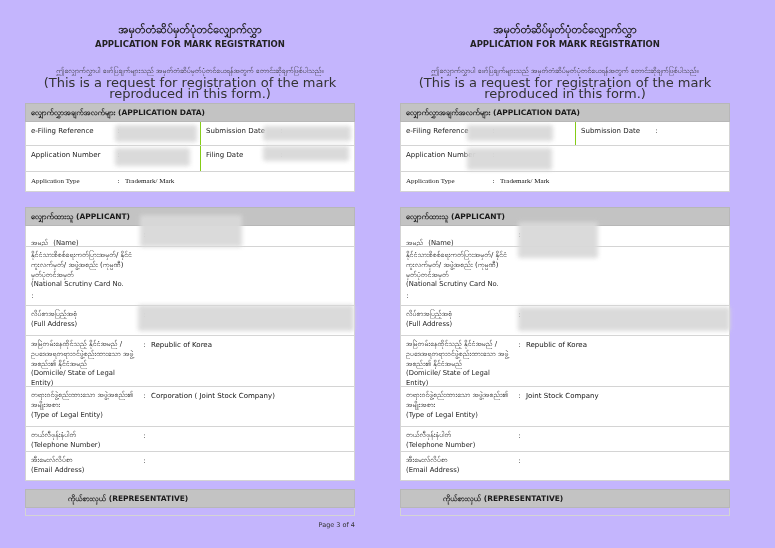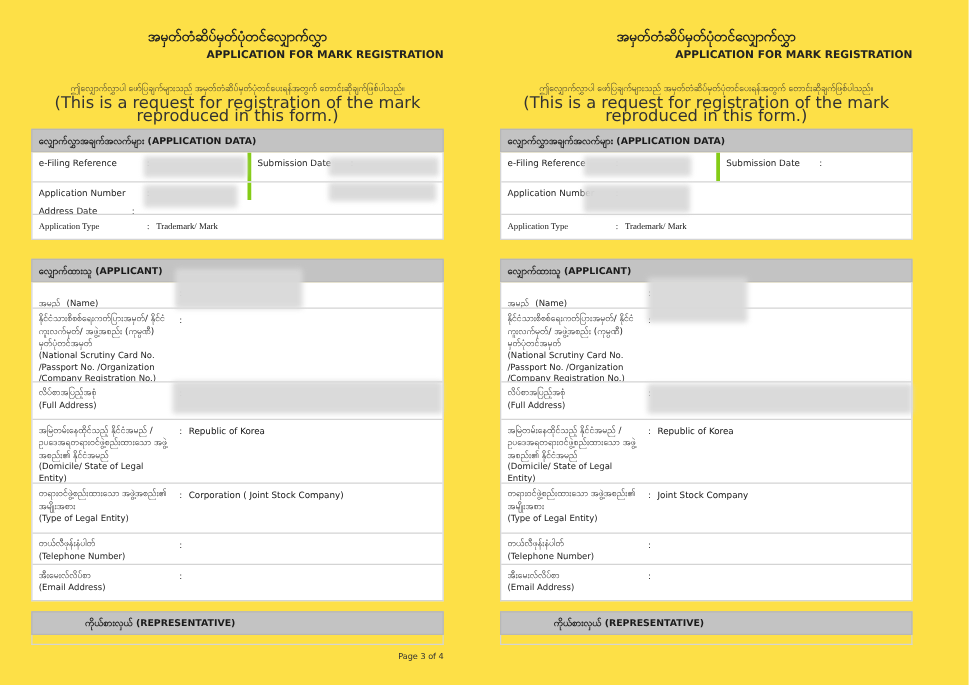--- a/index.html
+++ b/index.html
@@ -1,39 +1,39 @@
 <!DOCTYPE html>
 <html><head>
 <meta charset="utf-8">
 <style>
   * { box-sizing: border-box; margin: 0; padding: 0; }
   html,body { background:#ffffff; }
   .sheet {
     position: relative;
     width: 775px; height: 548px;
-    background: #fde047;
+    background: #c4b5fd;
     font-family: "DejaVu Sans", "Liberation Sans", sans-serif;
     color: #222222;
     display: flex;
     padding-left: 25px;
     gap: 45px;
     overflow: hidden;
   }
   .page {
     position: relative;
     width: 330px; height: 548px;
     padding-top: 21px;
     flex: 0 0 330px;
   }
   .doc-title-my {
     font-size: 11px; font-weight: bold; text-align: center;
     line-height: 17px; height: 17px; overflow: hidden; white-space: nowrap;
   }
   .doc-title-en {
-    font-size: 8.5px; font-weight: bold; text-align: right;
+    font-size: 8.5px; font-weight: bold; text-align: center;
     line-height: 12px; height: 12px;
   }
   .intro-my {
     margin-top: 15px;
     font-size: 7px; text-align: center; color: #333;
     line-height: 12px; height: 12px; overflow: hidden; white-space: nowrap;
   }
   .intro-en {
     font-size: 13px; text-align: center; color: #333;
     line-height: 11px; height: 11px;
@@ -53,46 +53,46 @@
     border-top: none;
     background: #fff;
   }
   .row {
     display: flex;
     border-bottom: 1px solid #d4d4d4;
     overflow: hidden;
   }
   .row:last-child { border-bottom: none; }
   .half { display: flex; align-items: flex-start; }
-  .half.l { width: 175px; border-right: 3px solid #84cc16; }
+  .half.l { width: 175px; border-right: 1px solid #84cc16; }
   .half.r { flex: 1; }
   .half.full { width: 100%; border-right: none; }
   .row.h24 { height: 24px; }
-  .row.h26 { height: 26px; flex-direction: column; }
+  .row.h26 { height: 26px; }
   .row.h19 { height: 19px; font-family: Liberation Serif, serif; }
   .lbl {
     font-size: 7px; line-height: 10px; color: #222;
     padding: 4px 0 0 5px;
     overflow: hidden;
   }
   .half.l .lbl, .row .lbl.w86 { width: 86px; }
   .half.r .lbl { width: 74px; }
   .colon { width: 13px; font-size: 7px; line-height: 10px; padding-top: 4px; text-align: center; }
   .val { flex: 1; font-size: 7px; line-height: 10px; padding-top: 4px; color: #111; }
   
   .arow { display: flex; border-bottom: 1px solid #d4d4d4; overflow: hidden; }
   .arow:last-child { border-bottom: none; }
   .arow .albl { width: 112px; padding: 4px 2px 0 5px; overflow: hidden; }
   .albl .my { display: block; font-size: 7px; line-height: 9.8px; color: #222; }
   .albl .en { display: block; font-size: 6.8px; line-height: 9.5px; color: #222; }
   .albl .my.inline, .albl .en.inline { display: inline; }
   .arow .acolon { width: 13px; font-size: 7px; line-height: 10px; padding-top: 4px; text-align: center; }
   .arow .aval { flex: 1; font-size: 7px; line-height: 10px; padding-top: 4px; color: #111; }
   .arow.h21 { height: 21px; }
-  .arow.h59 { height: 59px; }
+  .arow.h59 { height: 59px; flex-direction: column; }
   .arow.h30 { height: 30px; }
   .arow.h51 { height: 51px; }
   .arow.h40 { height: 40px; }
   .arow.h25 { height: 25px; }
   .arow.h28 { height: 28px; }
   .rep-empty {
     height: 8px;
     border: 1px solid #d4d4d4;
     border-top: none;
   }
@@ -136,21 +136,21 @@
           <span class="val"></span>
         </div>
       </div>
       <div class="row h26">
         <div class="half l">
           <span class="lbl">Application Number</span>
           <span class="colon">:</span>
           <span class="val"></span>
         </div>
         <div class="half r">
-          <span class="lbl">Address Date</span>
+          <span class="lbl">Filing Date</span>
           <span class="colon">:</span>
           <span class="val"></span>
         </div>
       </div>
       <div class="row h19">
         <div class="half full">
           <span class="lbl w86">Application Type</span>
           <span class="colon">:</span>
           <span class="val">Trademark/ Mark</span>
         </div>

